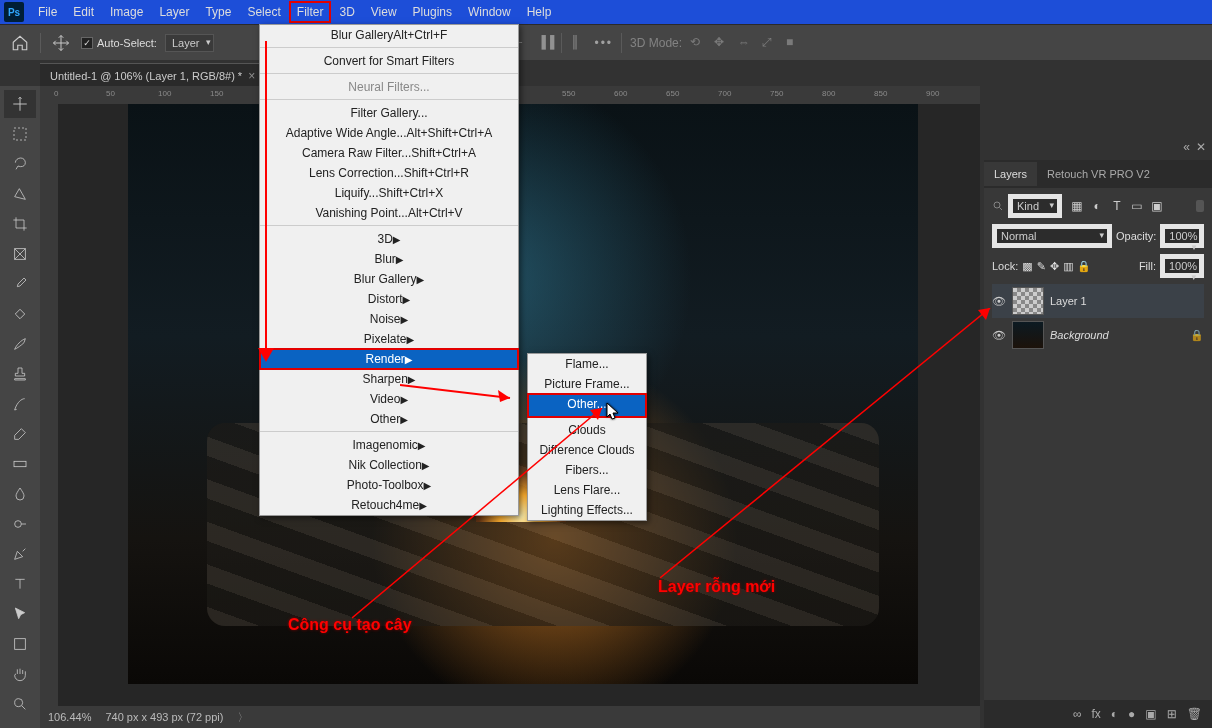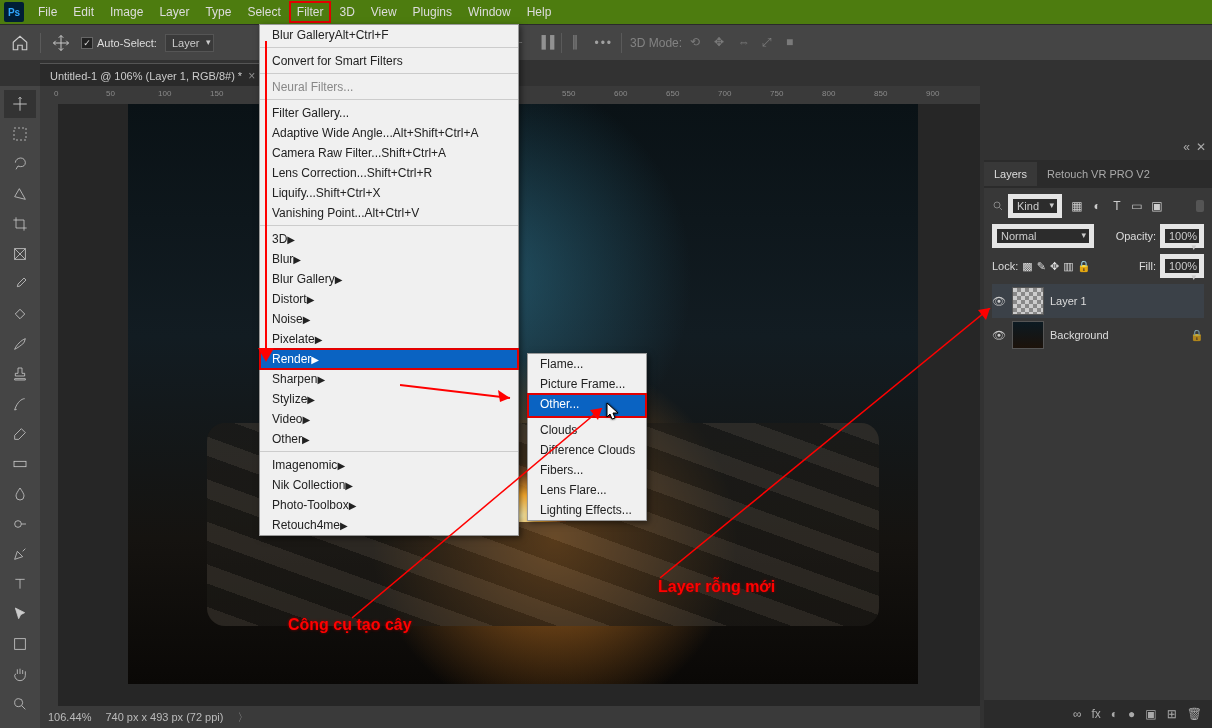--- a/index.html
+++ b/index.html
@@ -1,19 +1,19 @@
 <!DOCTYPE html>
 <html><head>
 <meta charset="utf-8">
 <style>
 * { margin: 0; padding: 0; box-sizing: border-box; font-family: "Segoe UI", Tahoma, sans-serif; }
 body { background: #323232; color: #ddd; width: 1212px; height: 728px; overflow: hidden; position: relative; font-size: 12px; }
 
 
-.menubar { height: 24px; background: #4d7c0f; display: flex; align-items: center; padding: 0 4px; font-size: 12px; }
+.menubar { height: 24px; background: #1d4ed8; display: flex; align-items: center; padding: 0 4px; font-size: 12px; }
 .menubar .ps-logo { width: 20px; height: 20px; background: #001e36; color: #31a8ff; display:flex; align-items:center; justify-content:center; font-weight:bold; font-size:10px; border-radius:2px; margin-right:6px;}
 .menubar .menu-item { padding: 4px 8px; cursor: default; }
 .menubar .menu-item.highlighted { outline: 2px solid #e30000; outline-offset:-2px; }
 
 
 .optionsbar { height: 36px; background: #454545; display:flex; align-items:center; padding: 0 8px; gap:8px; border-top:1px solid #2a2a2a; }
 .home-icon { width:24px; height:24px; display:flex; align-items:center; justify-content:center; }
 .move-icon { width:24px; height:24px; display:flex; align-items:center; justify-content:center; }
 .checkbox { display:flex; align-items:center; gap:4px; font-size:11px; }
 .checkbox-box { width:12px; height:12px; background:#222; border:1px solid #666; display:inline-flex; align-items:center; justify-content:center; font-size:9px; }
@@ -50,21 +50,21 @@
   repeating-linear-gradient(20deg, rgba(60,55,48,0.6) 0 18px, rgba(30,28,24,0.6) 18px 40px); border-radius:18px; filter:blur(.5px);}
 .canvas-img .fire { position:absolute; left:44%; bottom:28%; width:90px; height:60px;
   background: radial-gradient(circle at 50% 90%, #fff2b0 0%, #ffb030 30%, rgba(255,80,0,.2) 60%, rgba(0,0,0,0) 75%);}
 
 
 .ann { position:absolute; color:#ff0000; font-weight:bold; font-size:16px; text-shadow:0 0 3px #800; }
 .arrow-line { position:absolute; background:#ff0000; transform-origin: left center; height:2px; }
 
 
 .dropdown { position:absolute; background:#f0f0f0; color:#222; font-size:12px; box-shadow:2px 2px 6px rgba(0,0,0,.5); border:1px solid #999; }
-.dropdown .row { display:flex; justify-content:flex-start; align-items:center; padding:3px 12px; white-space:nowrap; position:relative; }
+.dropdown .row { display:flex; justify-content:center; align-items:center; padding:3px 12px; white-space:nowrap; position:relative; }
 .dropdown .row.sep-after { border-bottom:1px solid #ccc; padding-bottom:5px; margin-bottom:3px; }
 .dropdown .row.dim { color:#888; }
 .dropdown .row .sub-arrow { font-size:10px; }
 .dropdown .row.hovered { background:#0a63c2; color:#fff; }
 .dropdown .row.hl-red { outline:2px solid #e30000; outline-offset:-1px; }
 
 
 .panels-right { position:absolute; right:0; top:160px; width:228px; background:#383838; bottom:0; }
 .panel-tabs { display:flex; background:#2b2b2b; height:28px; align-items:center; }
 .panel-tabs .ptab { padding:6px 10px; font-size:11px; color:#aaa; }
@@ -79,21 +79,21 @@
 .layer-row { display:flex; align-items:center; gap:6px; padding:3px 0; }
 .layer-row.selected{ background:#4b6a8a33; }
 .eye { width:14px; text-align:center; color:#ccc; }
 .thumb{ width:32px; height:28px; background:#222; border:1px solid #555; display:inline-block; }
 .thumb.checker{
  background:
   repeating-conic-gradient(#888 0 25%, #ccc 0 50%) 0 0/8px 8px;
 }
 .thumb.bgimg{ background: linear-gradient(#0c1a22,#1c120a); }
 .layer-name{ flex:1; }
-.layer-name.italic{ }
+.layer-name.italic{ font-style:italic; }
 .lock-icon{ font-size:11px; opacity:.7; }
 .panel-bottombar{ position:absolute; bottom:0; left:0; right:0; height:28px; background:#2b2b2b; display:flex; justify-content:flex-end; align-items:center; gap:10px; padding:0 10px; color:#aaa; font-size:12px;}
 
 
 .statusbar { position:absolute; bottom:0; left:40px; right:232px; height:22px; background:#3a3a3a; display:flex; align-items:center; padding:0 8px; font-size:11px; color:#bbb; gap:14px;}
 
 
 .cursor-pointer { position:absolute; width:14px; height:18px; }
 .cursor-pointer svg{ filter: drop-shadow(0 0 1px #000);}
 </style>
@@ -354,24 +354,20 @@
     </div>
     <div class="row hovered hl-red">
       <span>Render</span>
       <span class="sub-arrow">▶</span>
     </div>
     <div class="row">
       <span>Sharpen</span>
       <span class="sub-arrow">▶</span>
     </div>
     <div class="row">
-      <span>Stylize</span>
-      <span class="sub-arrow">▶</span>
-    </div>
-    <div class="row">
       <span>Video</span>
       <span class="sub-arrow">▶</span>
     </div>
     <div class="row sep-after">
       <span>Other</span>
       <span class="sub-arrow">▶</span>
     </div>
     <div class="row">
       <span>Imagenomic</span>
       <span class="sub-arrow">▶</span>
@@ -420,21 +416,21 @@
       <div class="filter-icons">
         <span>▦</span>
         <span>◐</span>
         <span>T</span>
         <span>▭</span>
         <span>▣</span>
       </div>
       <span style="margin-left:auto; width:8px; height:12px; background:#555; border-radius:2px;"></span>
     </div>
     <div class="blend-row">
-      <div class="small-select" style="width:102px;">Normal</div>
+      <div class="small-select" style="width:120px;">Normal</div>
       <span style="margin-left:auto">Opacity:</span>
       <div class="small-select" style="width:44px;">100%</div>
     </div>
     <div class="lock-row">
       <span>Lock:</span>
       <span>▩</span>
       <span>✎</span>
       <span>✥</span>
       <span>▥</span>
       <span>🔒</span>

